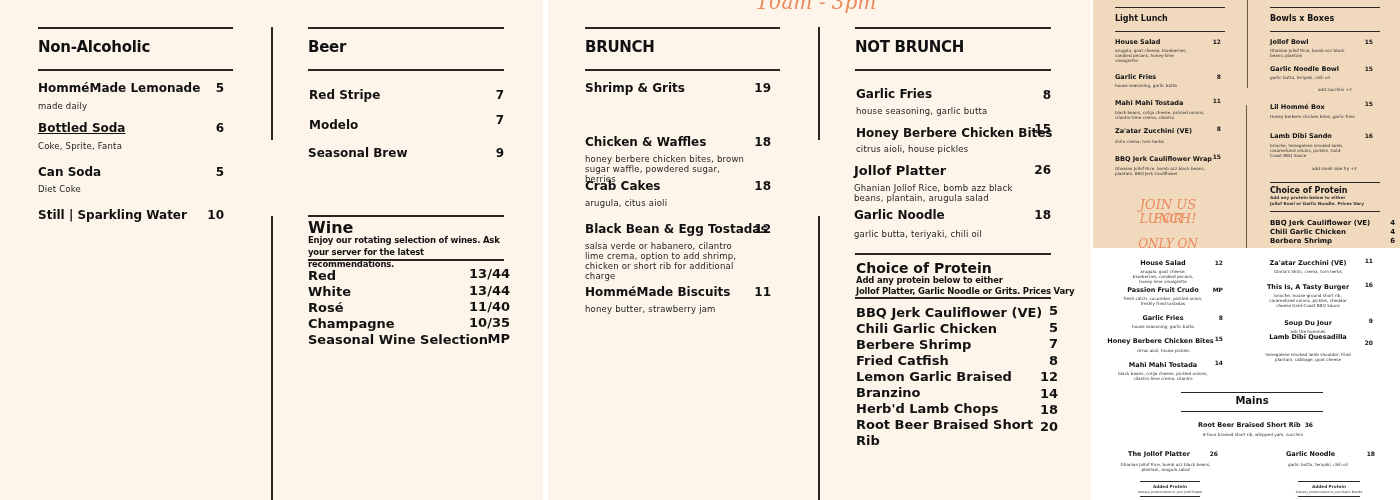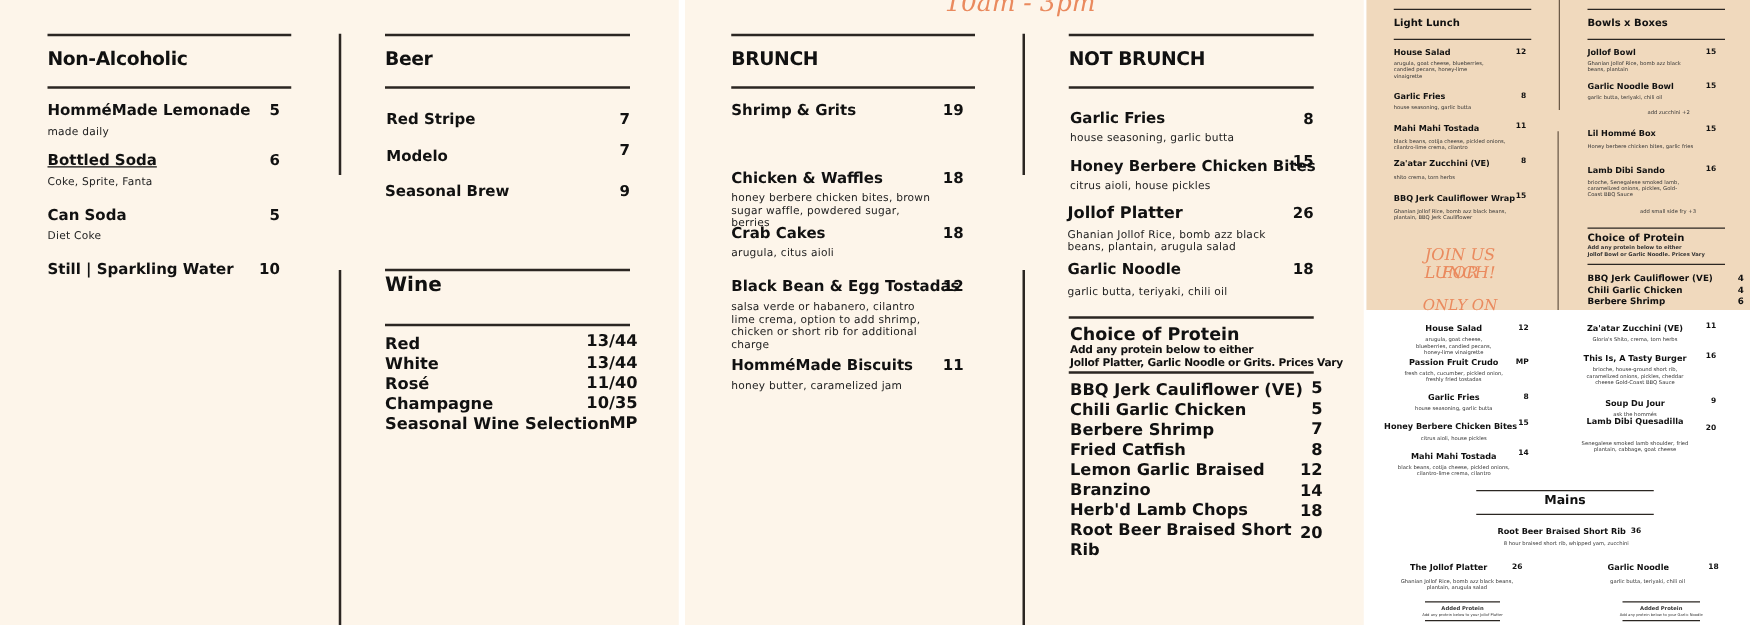--- a/index.html
+++ b/index.html
@@ -71,20 +71,21 @@
 
   <div class="item-name" style="left:309px; top:88px;">Red Stripe</div>
   <div class="item-price" style="left:470px; width:34px; top:88px;">7</div>
   <div class="item-name" style="left:309px; top:118px;">Modelo</div>
   <div class="item-price" style="left:470px; width:34px; top:113px;">7</div>
   <div class="item-name" style="left:308px; top:146px;">Seasonal Brew</div>
   <div class="item-price" style="left:470px; width:34px; top:146px;">9</div>
 
   <div class="rule" style="left:308px; top:215px; width:196px;"></div>
   <div class="wine-title" style="left:308px; top:218px;">Wine</div>
+  <div class="wine-sub" style="left:308px; top:234px; width:200px;">Enjoy our rotating selection of wines. Ask your server for the latest recommendations.</div>
   <div class="rule" style="left:308px; top:259px; width:196px;"></div>
 
   <div class="wine-row" style="left:308px; top:268px;">Red</div>
   <div class="wine-price" style="left:450px; width:60px; top:266px;">13/44</div>
   <div class="wine-row" style="left:308px; top:284px;">White</div>
   <div class="wine-price" style="left:450px; width:60px; top:283px;">13/44</div>
   <div class="wine-row" style="left:308px; top:300px;">Rosé</div>
   <div class="wine-price" style="left:450px; width:60px; top:299px;">11/40</div>
   <div class="wine-row" style="left:308px; top:316px;">Champagne</div>
   <div class="wine-price" style="left:450px; width:60px; top:315px;">10/35</div>
@@ -109,21 +110,21 @@
   <div class="item-name" style="left:37px; top:179px;">Crab Cakes</div>
   <div class="item-price" style="left:188px; width:35px; top:179px;">18</div>
   <div class="item-desc" style="left:37px; top:198px;">arugula, citus aioli</div>
 
   <div class="item-name" style="left:37px; top:222px;">Black Bean &amp; Egg Tostadas</div>
   <div class="item-price" style="left:188px; width:35px; top:222px;">12</div>
   <div class="item-desc" style="left:37px; top:241px; width:155px;">salsa verde or habanero, cilantro lime crema, option to add shrimp, chicken or short rib for additional charge</div>
 
   <div class="item-name" style="left:37px; top:285px;">HomméMade Biscuits</div>
   <div class="item-price" style="left:188px; width:35px; top:285px;">11</div>
-  <div class="item-desc" style="left:37px; top:304px;">honey butter, caramelized jam</div>
+  <div class="item-desc" style="left:37px; top:304px;">honey butter, strawberry jam</div>
 
   <div class="vrule" style="left:270px; top:27px; height:113px;"></div>
   <div class="vrule" style="left:270px; top:216px; height:284px;"></div>
 
   <div class="rule" style="left:307px; top:27px; width:196px;"></div>
   <div class="h-sec" style="left:307px; top:38px;">NOT BRUNCH</div>
   <div class="rule" style="left:307px; top:69px; width:196px;"></div>
 
   <div class="item-name" style="left:308px; top:87px;">Garlic Fries</div>
   <div class="item-price" style="left:468px; width:35px; top:88px;">8</div>

